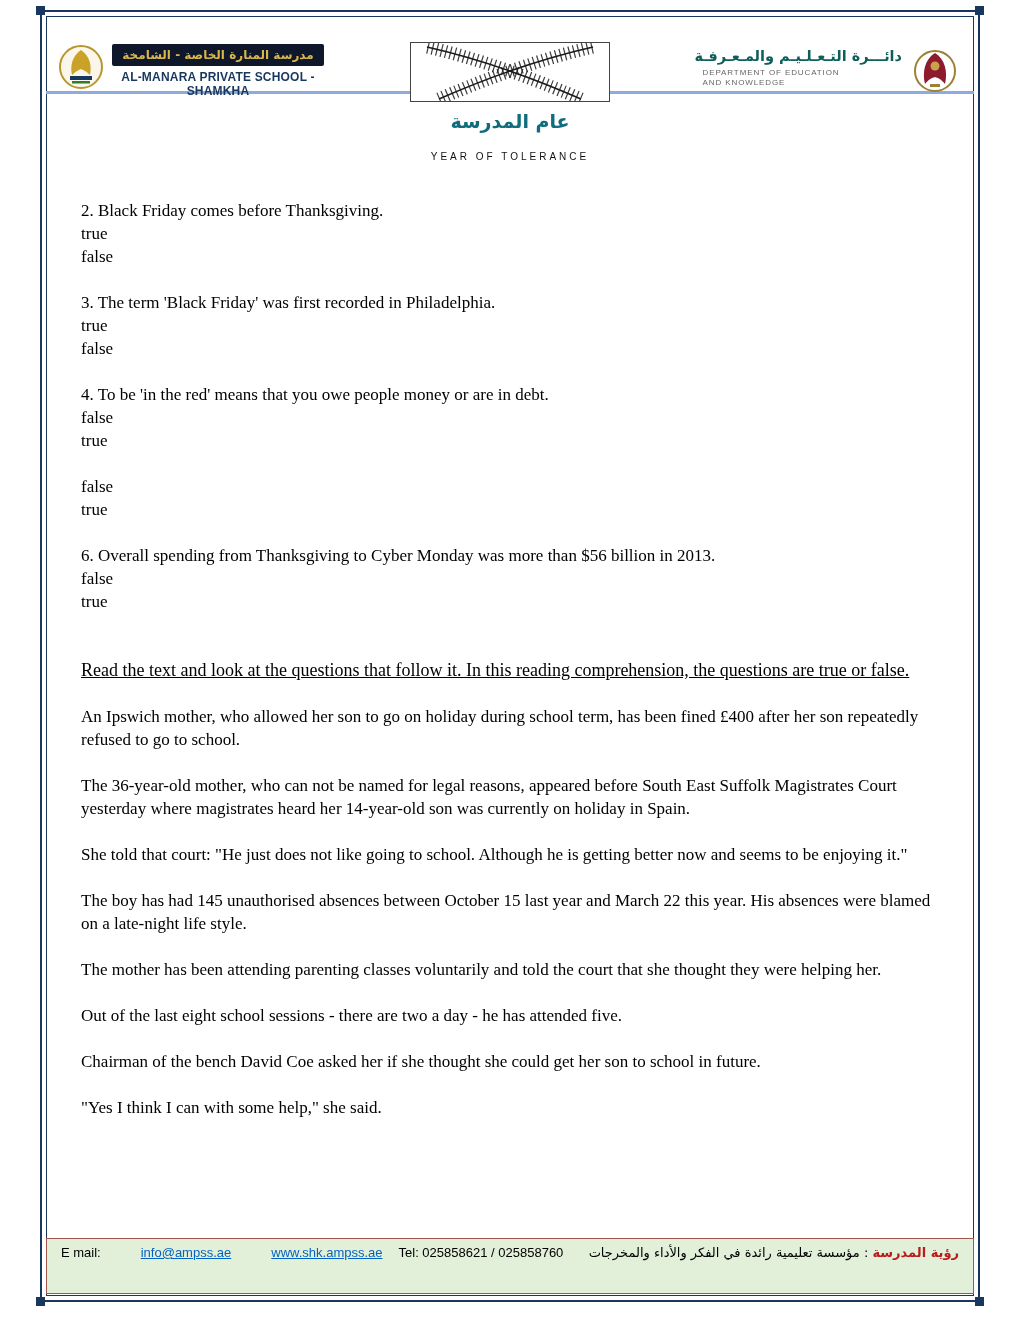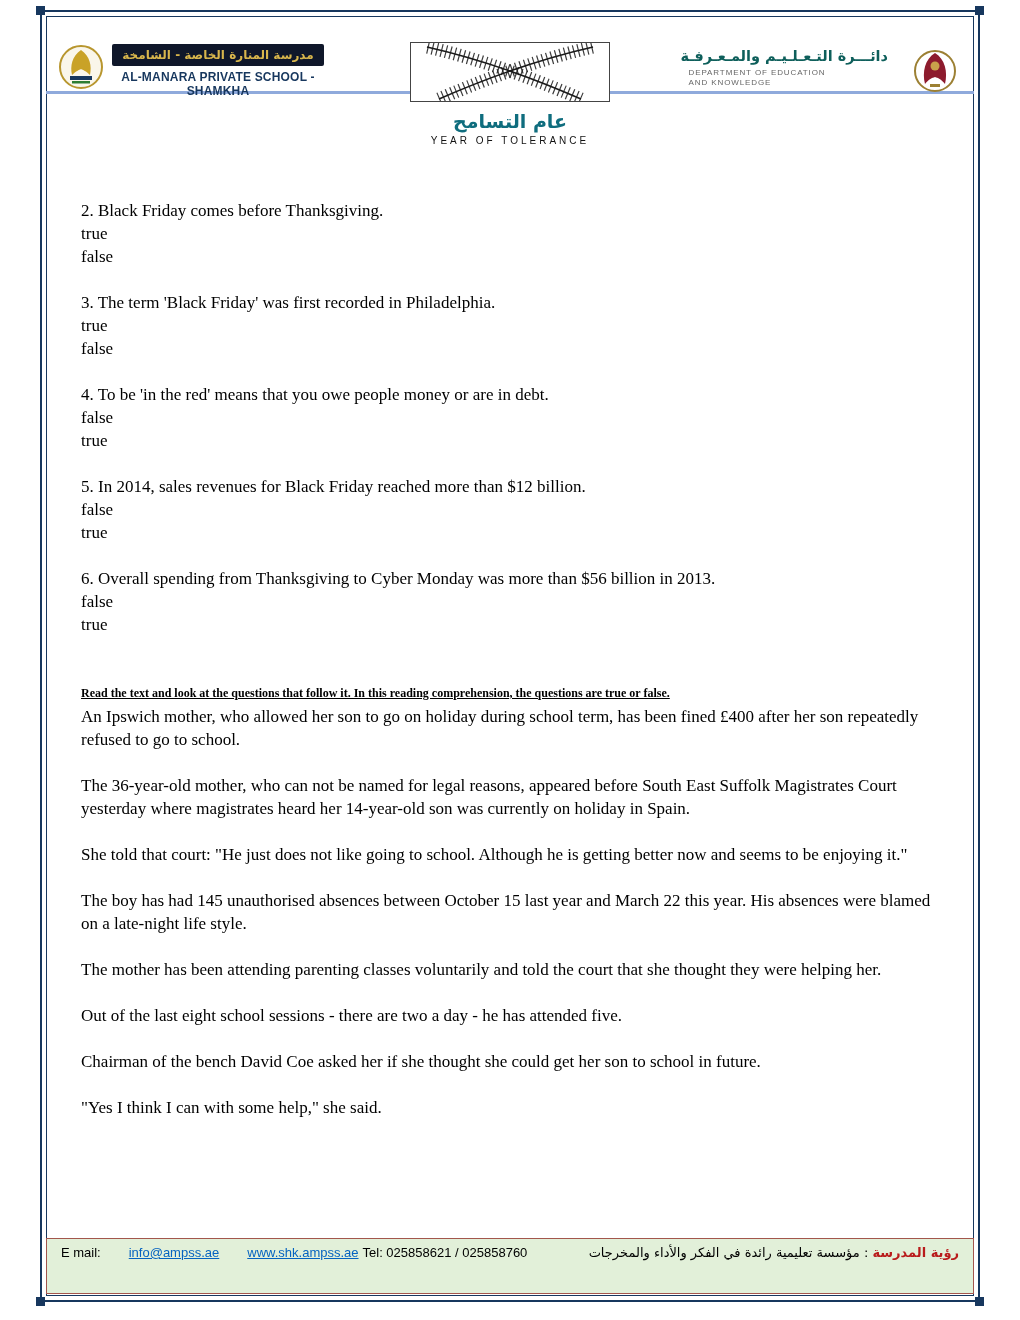--- a/index.html
+++ b/index.html
@@ -33,43 +33,43 @@
     border-radius:2px; direction:rtl;
   }
   .school-en {
     color:#17375E; font-family:"Liberation Sans", sans-serif; font-weight:bold;
     font-size:12px; text-align:center; margin-top:4px; letter-spacing:0.2px;
   }
 
   .tolerance { position:absolute; left:50%; transform:translateX(-50%); top:42px; width:200px; text-align:center; z-index:2; }
   .fronds-box { width:200px; height:60px; border:1px solid #444; background:#fff; overflow:hidden; }
   .tol-ar { margin-top:8px; font-family:"DejaVu Sans", sans-serif; font-weight:bold; font-size:19px; color:#0F6D7E; direction:rtl; }
-  .tol-en { margin-top:3px; font-family:"Liberation Sans", sans-serif; font-size:10px; letter-spacing:3px; color:#111; }
+  .tol-en { margin-top:19px; font-family:"Liberation Sans", sans-serif; font-size:10px; letter-spacing:3px; color:#111; }
 
-  .dept-brand { position:absolute; right:62px; top:48px; display:flex; align-items:flex-start; gap:24px; z-index:2; }
+  .dept-brand { position:absolute; right:62px; top:48px; display:flex; align-items:flex-start; gap:10px; z-index:2; }
   .dept-text { text-align:left; }
   .dept-ar { font-family:"DejaVu Sans", sans-serif; font-weight:bold; font-size:14.5px; color:#0E5F5B; direction:rtl; text-align:left; }
   .dept-en { font-family:"Liberation Sans", sans-serif; font-size:8px; color:#666; letter-spacing:0.9px; line-height:10px;margin-left:8px; }
   .dept-en.first { margin-top:4px; }
 
   
   .content { position:absolute; left:81px; top:199px; width:860px; font-size:17px; line-height:23px; }
   .question { margin-bottom:23px; }
   .question.q-last { margin-bottom:46px; }
-  .instruction { font-size:12px; font-weight:bold; text-decoration:underline; line-height:23px; }
+  .instruction { font-size:18px; font-weight:normal; text-decoration:underline; margin-bottom:23px; line-height:23px; }
   .para { margin-bottom:23px; }
 
   
   .footer {
     position:absolute; left:46px; top:1238px; width:928px; height:56px;
     background:#E2F0D9; border:1px solid #A3564C;
     font-family:"Liberation Sans", sans-serif; font-size:13px; color:#000;
   }
   .f-row1 { display:flex; justify-content:space-between; align-items:baseline; padding:6px 14px 2px 14px; }
-  .f-left  { display:flex; gap:4px; align-items:baseline; white-space:nowrap; }
+  .f-left  { display:flex; gap:16px; align-items:baseline; white-space:nowrap; }
   .f-link { color:#0563C1; text-decoration:underline; cursor:pointer;margin-left:24px; }
   .f-red  { color:#b91c1c; font-weight:bold; }
   .f-ar   { font-family:"DejaVu Sans", sans-serif; direction:rtl; unicode-bidi:isolate; }
   .f-row2 { padding:3px 14px 0 14px; direction:rtl; text-align:right; font-family:"DejaVu Sans", sans-serif; white-space:nowrap; }
 </style>
 </head>
 <body>
 
 <div class="page">
 
@@ -101,21 +101,21 @@
     <div class="fronds-box">
       <svg width="198" height="58" viewBox="0 0 198 58">
         <g fill="none" stroke="#1a1a1a">
           <path d="M28,56 C60,42 120,18 182,4" stroke-width="13" stroke-dasharray="1.2,3.4" opacity="0.85"></path>
           <path d="M28,56 C60,42 120,18 182,4" stroke-width="1.6"></path>
           <path d="M170,56 C138,42 78,18 16,4" stroke-width="13" stroke-dasharray="1.2,3.4" opacity="0.85"></path>
           <path d="M170,56 C138,42 78,18 16,4" stroke-width="1.6"></path>
         </g>
       </svg>
     </div>
-    <div class="tol-ar">عام التسامح</div>
+    <div class="tol-ar">عام المدرسة</div>
     <div class="tol-en">YEAR OF TOLERANCE</div>
   </div>
 
   <div class="dept-brand">
     <div class="dept-text">
       <div class="dept-ar">دائـــرة التـعـلـيـم والمـعـرفـة</div>
       <div class="dept-en first">DEPARTMENT OF EDUCATION</div>
       <div class="dept-en">AND KNOWLEDGE</div>
     </div>
     <span>
@@ -142,21 +142,20 @@
       <div>false</div>
     </section>
 
     <section class="question">
       <div>4. To be 'in the red' means that you owe people money or are in debt.</div>
       <div>false</div>
       <div>true</div>
     </section>
 
     <section class="question">
-      <div>5. In 2014, sales revenues for Black Friday reached more than $12 billion.</div>
       <div>false</div>
       <div>true</div>
     </section>
 
     <section class="question q-last">
       <div>6. Overall spending from Thanksgiving to Cyber Monday was more than $56 billion in 2013.</div>
       <div>false</div>
       <div>true</div>
     </section>
 

